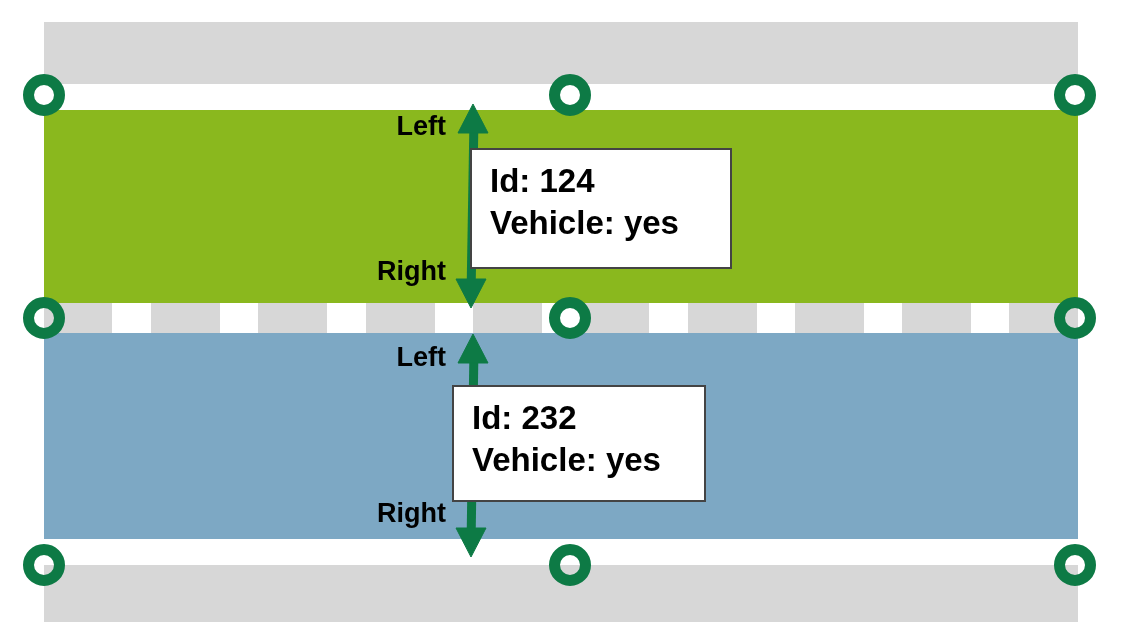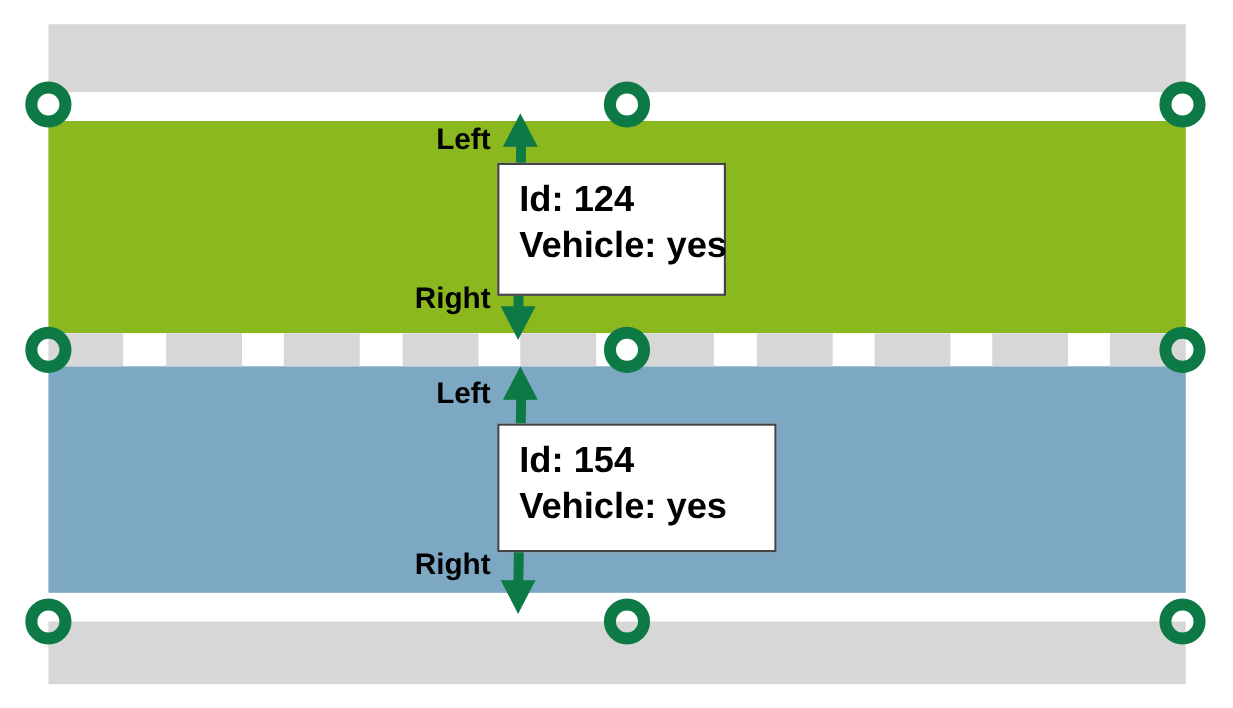--- a/index.html
+++ b/index.html
@@ -124,27 +124,27 @@
       <polygon points="471,557 456,528 486,528"></polygon>
     </g>
   </svg>
 
   <div class="side-label" style="left:336px; top:113px; width:110px;">Left</div>
   <div class="side-label" style="left:316px; top:258px; width:130px;">Right</div>
 
   <div class="side-label" style="left:336px; top:344px; width:110px;">Left</div>
   <div class="side-label" style="left:306px; top:500px; width:140px;">Right</div>
 
-  <div class="info-box" style="left:452px; top:148px; width:208px; height:121px;">
+  <div class="info-box" style="left:470px; top:148px; width:262px; height:121px;">
     <div class="info-line">Id: 124</div>
     <div class="info-line">Vehicle: yes</div>
   </div>
 
   <div class="info-box" style="left:452px; top:385px; width:254px; height:117px;">
-    <div class="info-line">Id: 154</div>
+    <div class="info-line">Id: 232</div>
     <div class="info-line">Vehicle: yes</div>
   </div>
 
   <div id="ring-layer">
       <div class="ring" style="left: 44px; top: 95px; border-color: rgb(13, 122, 69);"></div>
       <div class="ring" style="left: 570px; top: 95px; border-color: rgb(13, 122, 69);"></div>
       <div class="ring" style="left: 1075px; top: 95px; border-color: rgb(13, 122, 69);"></div>
       <div class="ring" style="left: 44px; top: 318px; border-color: rgb(13, 122, 69);"></div>
       <div class="ring" style="left: 570px; top: 318px; border-color: rgb(13, 122, 69);"></div>
       <div class="ring" style="left: 1075px; top: 318px; border-color: rgb(13, 122, 69);"></div>

